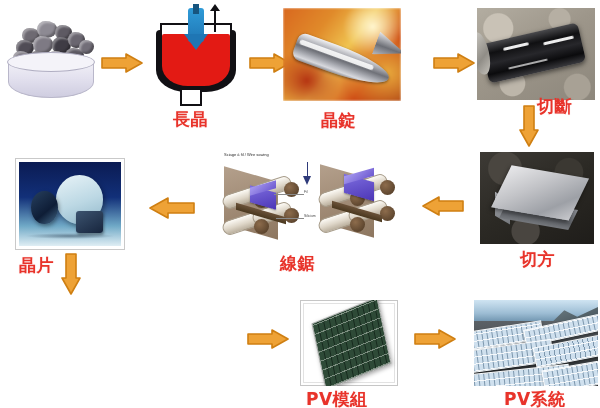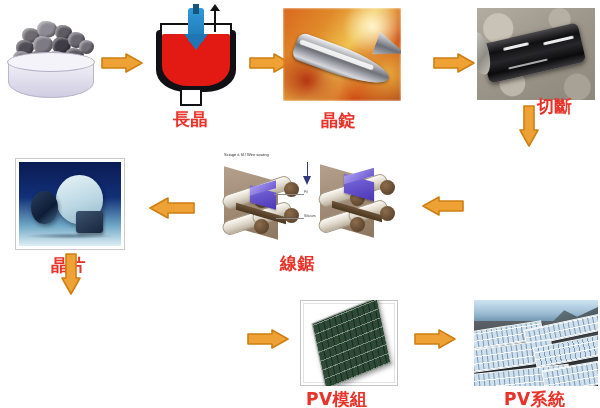--- a/index.html
+++ b/index.html
@@ -388,20 +388,29 @@
     </div>
     <div class="label cjk" style="left:60px;top:87px;">切斷</div>
   </div>
 
   <div class="arrow" style="left:518px;top:104px;">
     <svg width="22" height="44" viewBox="0 0 22 44">
       <path d="M6 2 H16 V26 H20 L11 42 L2 26 H6 Z" fill="#eea236" stroke="#cf7f12" stroke-width="1.6" stroke-linejoin="round"></path>
     </svg>
   </div>
 
+  <div class="node" style="left:480px;top:152px;width:116px;height:98px;">
+    <div class="photo art" style="left:0;top:0;width:114px;height:92px;">
+      <div class="brick-bg"></div>
+      <div class="brick-end"></div>
+      <div class="brick-side"></div>
+      <div class="brick-top"></div>
+    </div>
+    <div class="label cjk" style="left:40px;top:96px;">切方</div>
+  </div>
 
   <div class="arrow" style="left:421px;top:195px;">
     <svg width="44" height="22" viewBox="0 0 44 22">
       <path d="M42 6 H18 V2 L2 11 L18 20 V16 H42 Z" fill="#eea236" stroke="#cf7f12" stroke-width="1.6" stroke-linejoin="round"></path>
     </svg>
   </div>
 
   <div class="node" style="left:214px;top:148px;width:190px;height:120px;">
     <div class="art" style="left:0;top:0;width:190px;height:108px;">
 
@@ -457,21 +466,21 @@
   <div class="node" style="left:15px;top:158px;width:112px;height:110px;">
     <div class="photo art" style="left:0;top:0;width:110px;height:92px;">
       <div class="wafer-frame"></div>
       <div class="wafer-inner">
         <div class="wafer-disc"></div>
         <div class="wafer-ell"></div>
         <div class="wafer-sq"></div>
         <div class="wafer-shadow"></div>
       </div>
     </div>
-    <div class="label cjk" style="left:4px;top:96px;margin-left:32px;">晶片</div>
+    <div class="label cjk" style="left:4px;top:96px;">晶片</div>
   </div>
 
   <div class="arrow" style="left:60px;top:252px;">
     <svg width="22" height="44" viewBox="0 0 22 44">
       <path d="M6 2 H16 V26 H20 L11 42 L2 26 H6 Z" fill="#eea236" stroke="#cf7f12" stroke-width="1.6" stroke-linejoin="round"></path>
     </svg>
   </div>
 
 
   <div class="arrow" style="left:246px;top:328px;">

